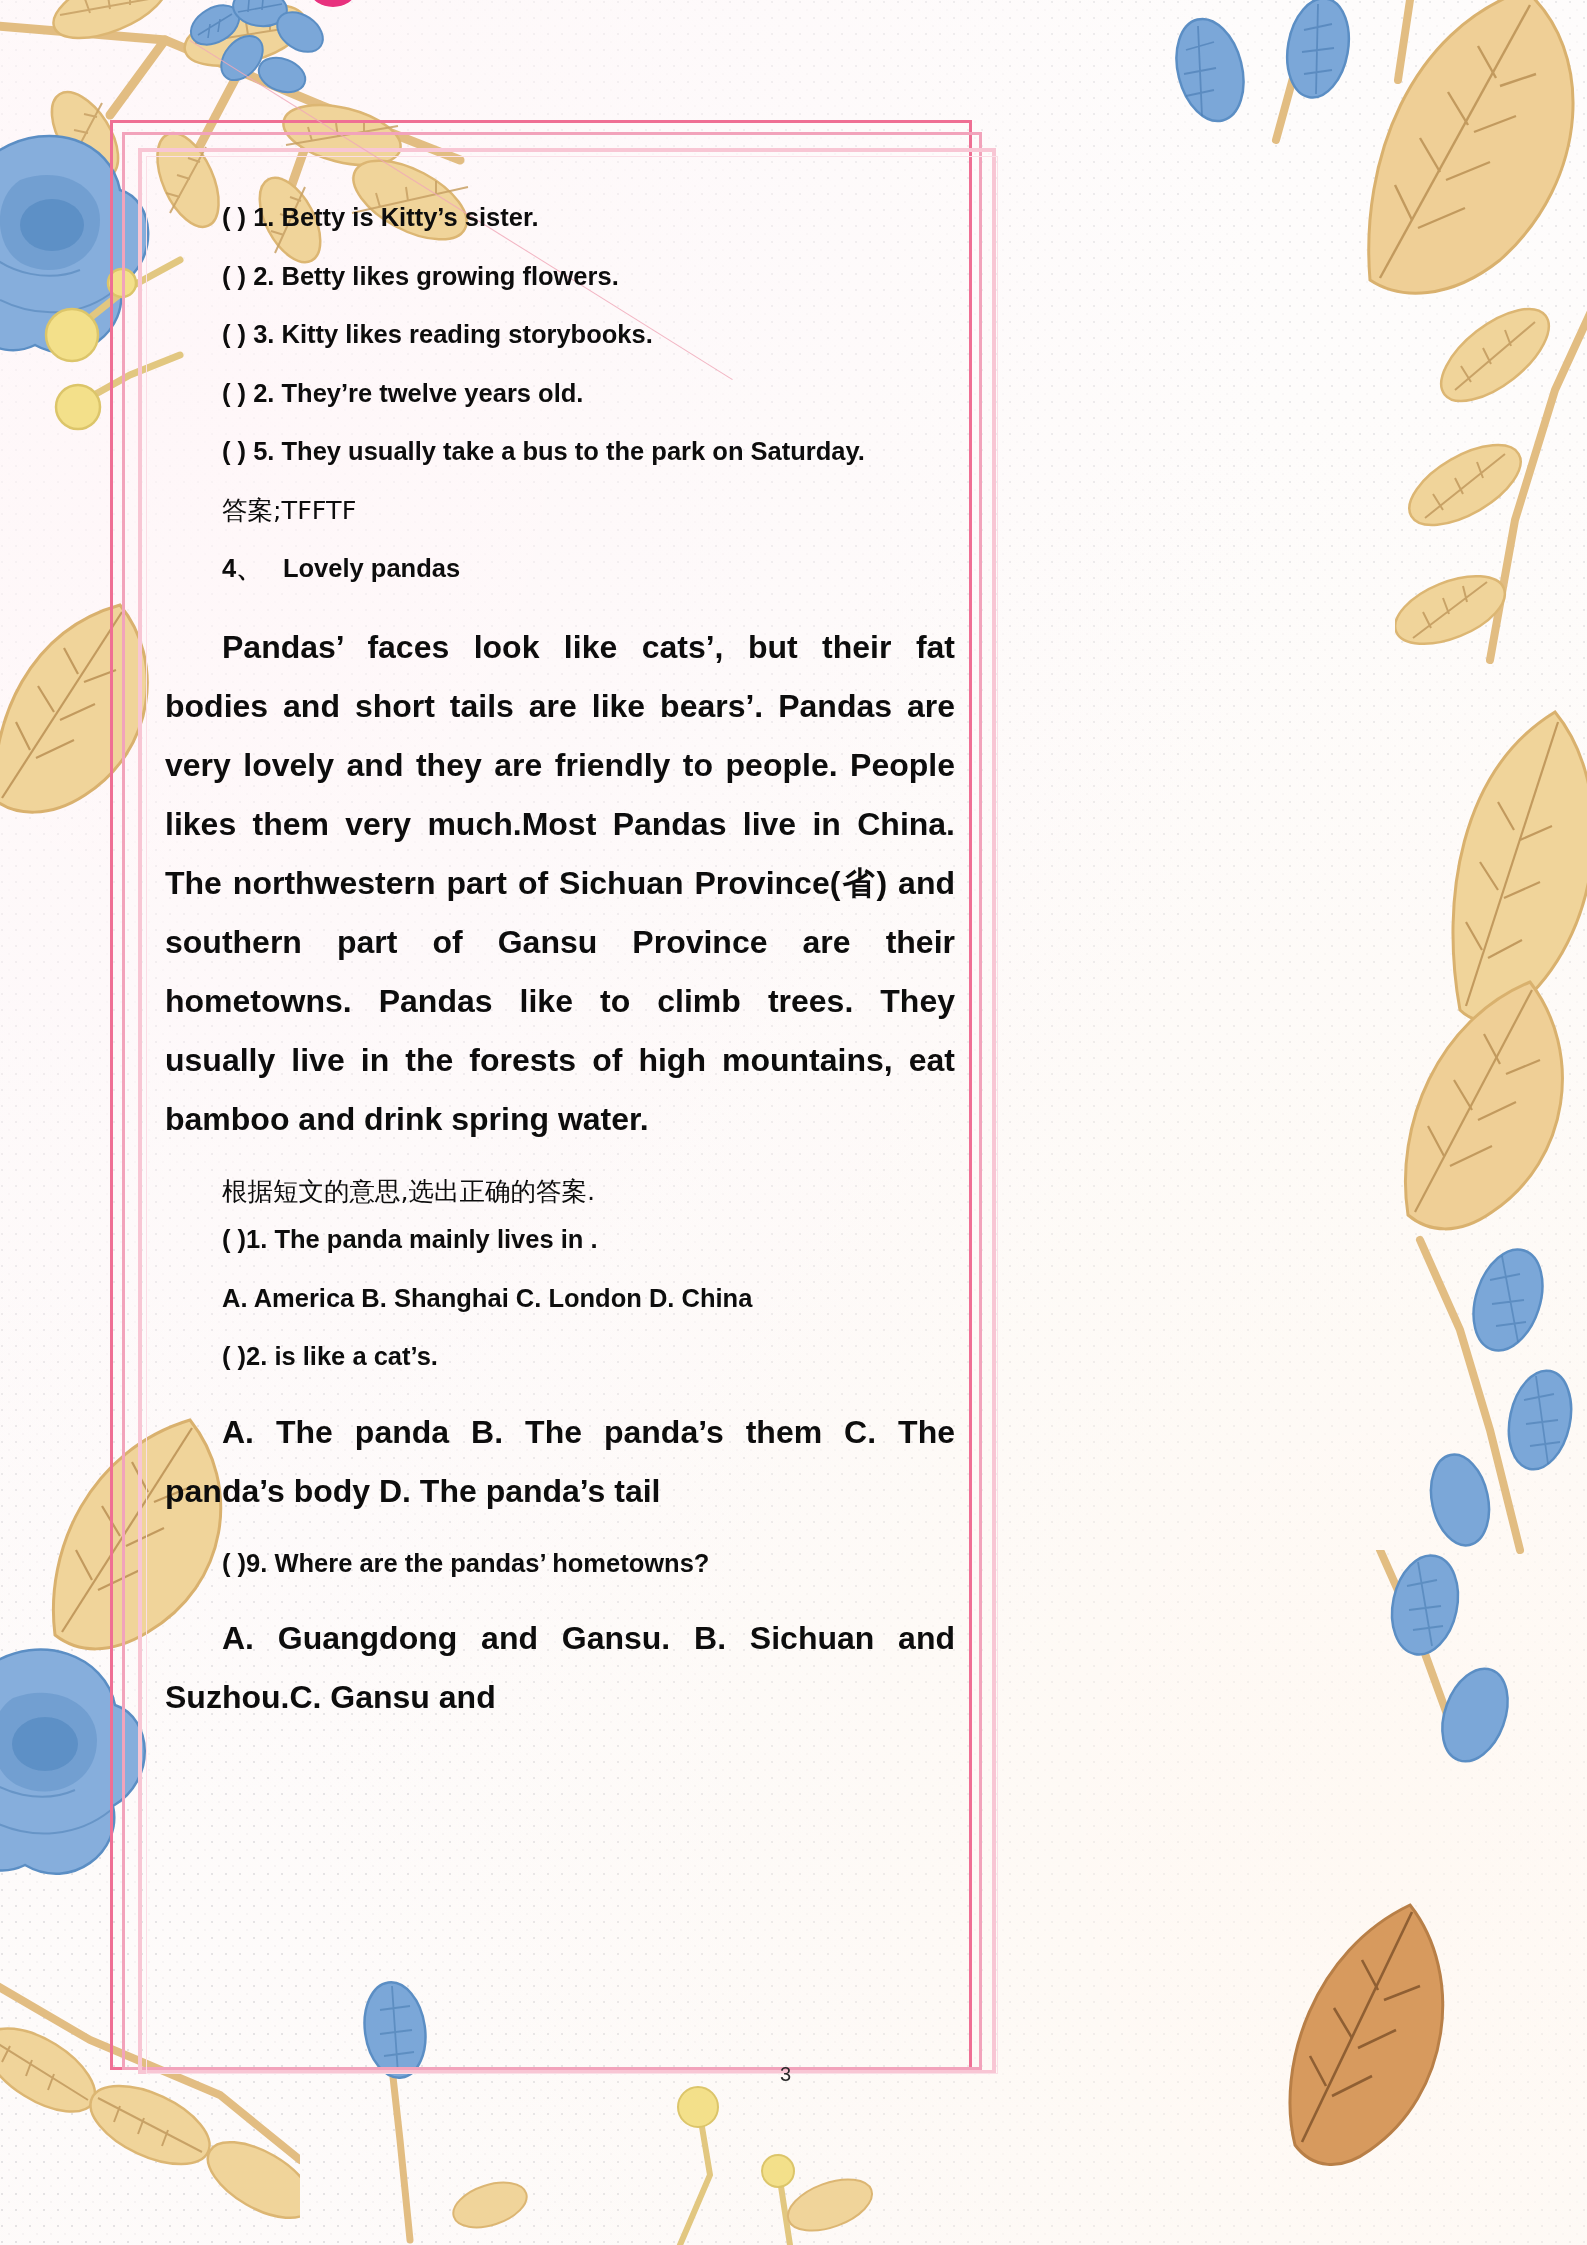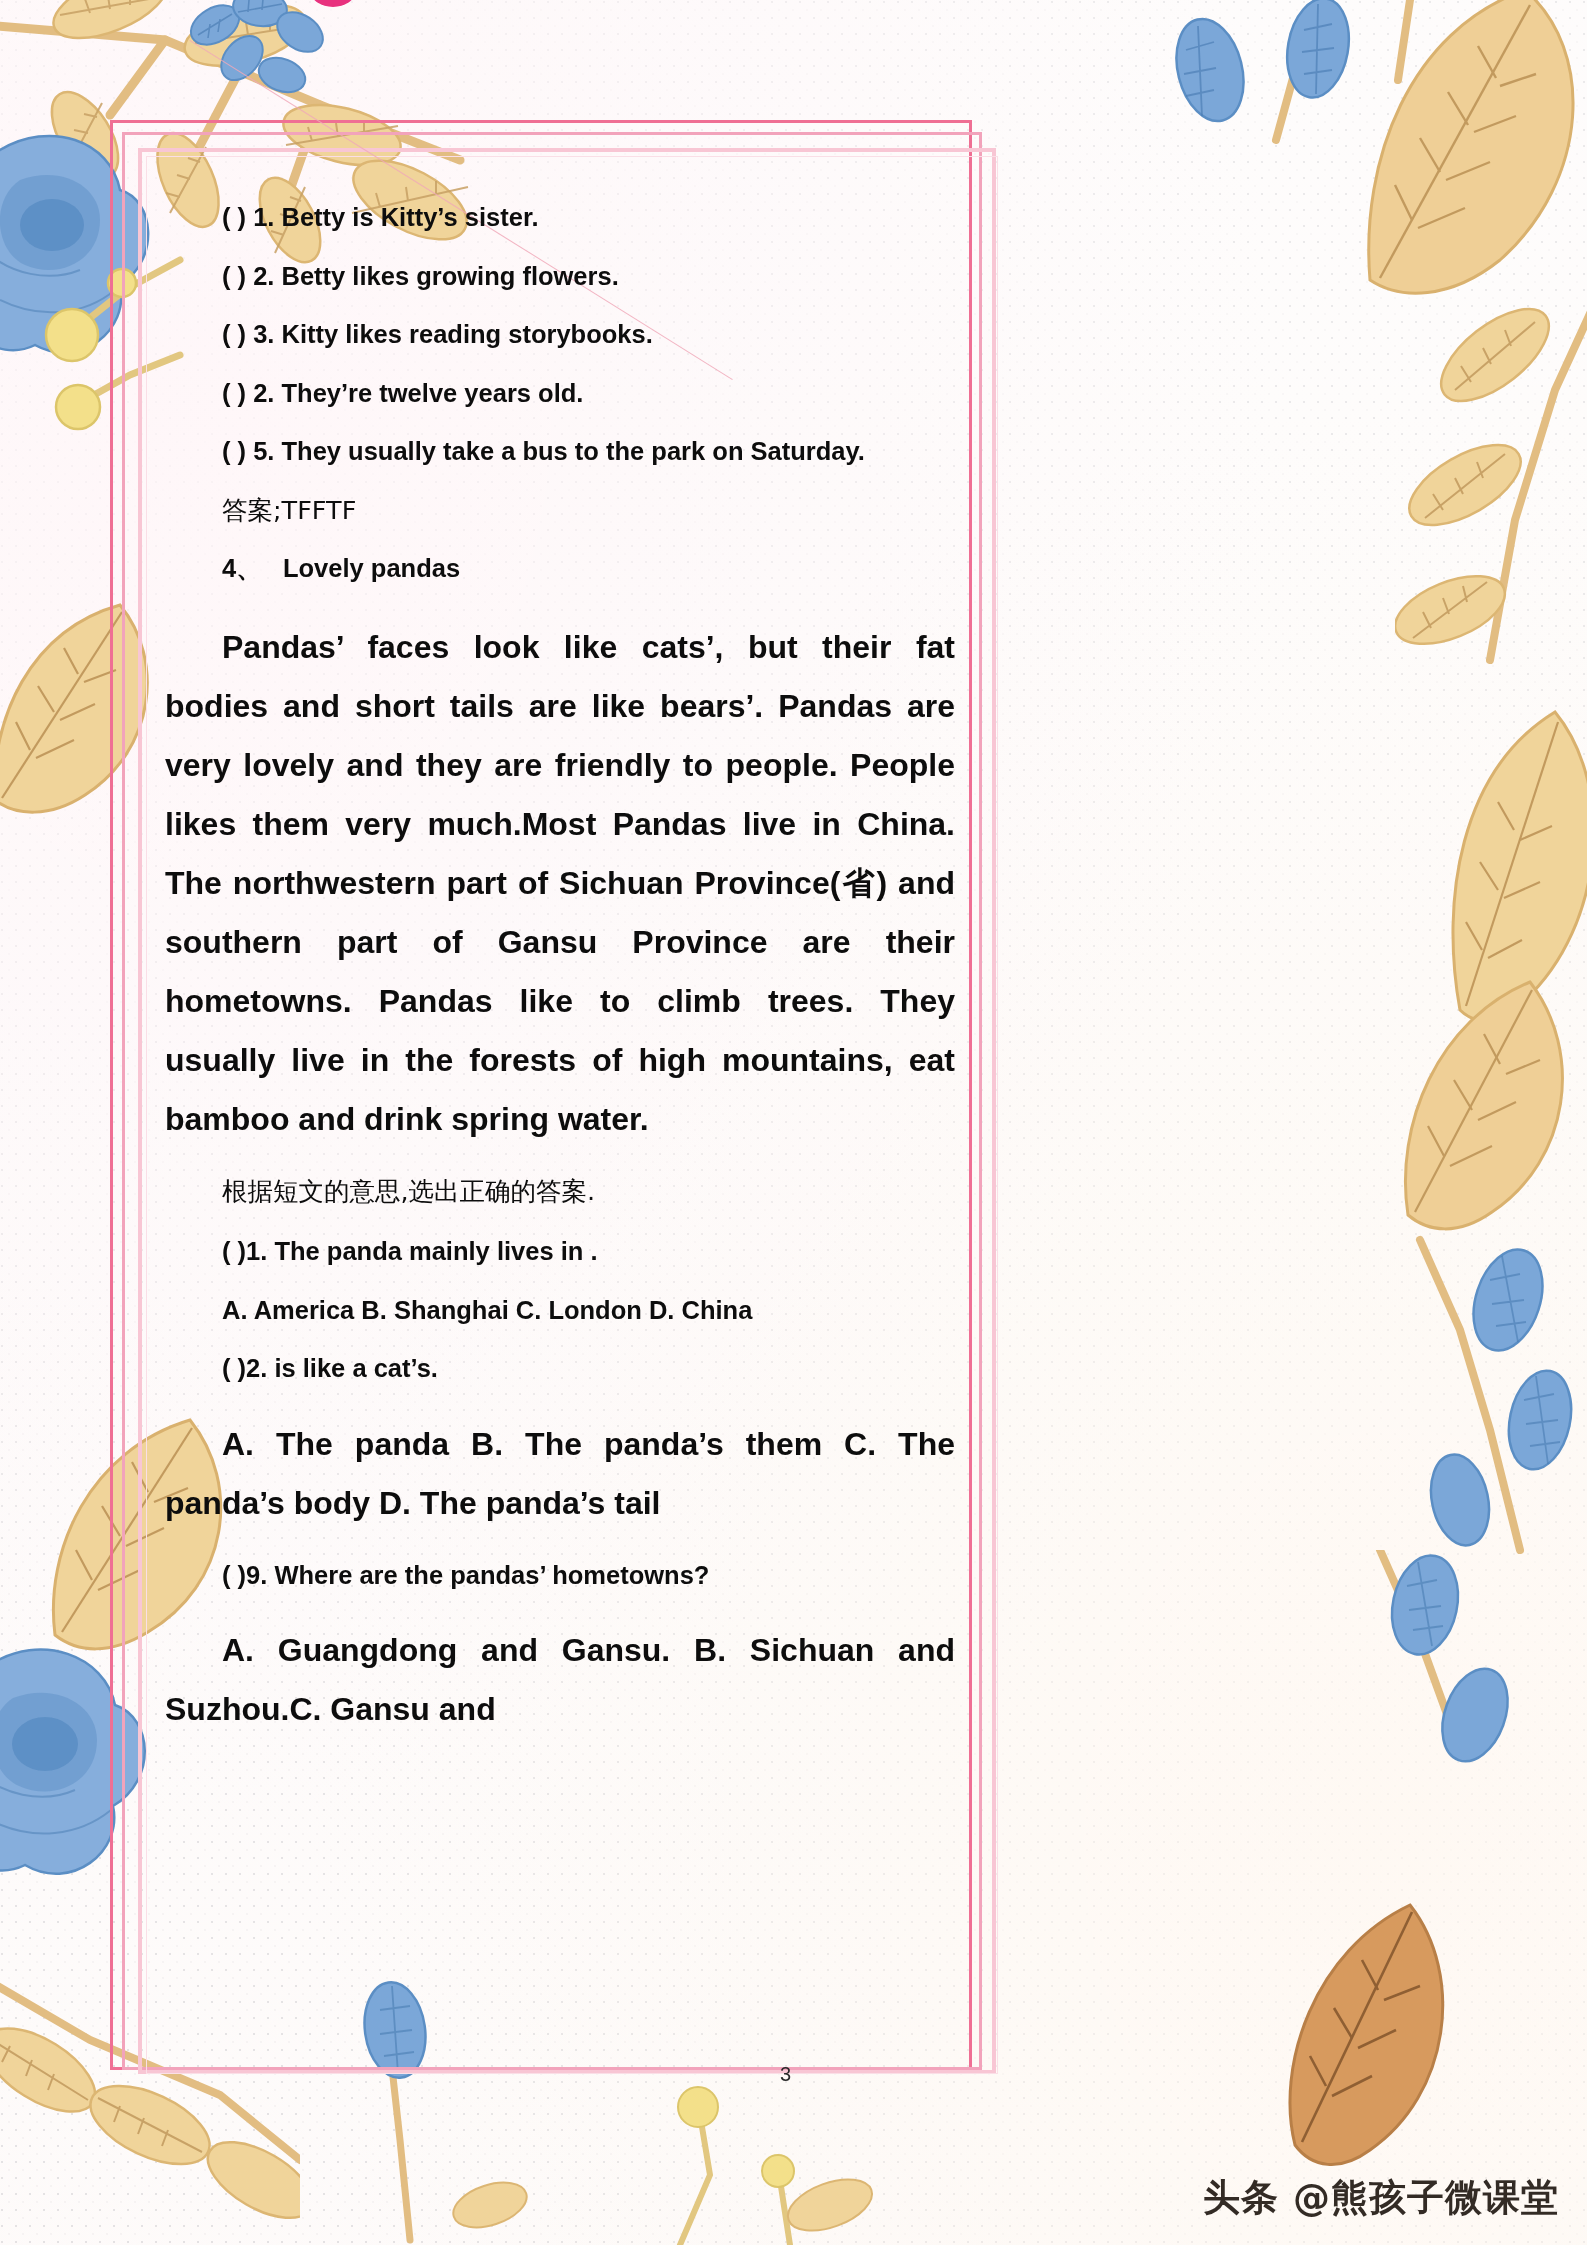--- a/index.html
+++ b/index.html
@@ -400,36 +400,35 @@
     <p class="ln indent">( ) 3. Kitty likes reading storybooks.</p>
     <p class="ln indent">( ) 2. They’re twelve years old.</p>
     <p class="ln indent">( ) 5. They usually take a bus to the park on Saturday.</p>
 
     <p class="ln indent cn">答案;TFFTF</p>
 
     <p class="ln indent" style="margin-bottom:36px; white-space:pre;">4、   Lovely pandas</p>
 
     <p class="para" style="margin-bottom:30px;"><span class="first-indent"></span><span>Pandas’  faces look like cats’, but their fat bodies and short tails are like bears’. Pandas are very lovely and they are friendly to people. People likes them very much.Most Pandas live in China. The northwestern part of Sichuan Province(省) and southern part of Gansu Province are their hometowns. Pandas like to climb trees. They usually live in the forests of high mountains, eat bamboo and drink spring water.</span></p>
 
-    <p class="ln indent cn" style="margin-bottom:35px;">根据短文的意思,选出正确的答案.</p>
+    <p class="ln indent cn" style="margin-bottom:23px;">根据短文的意思,选出正确的答案.</p>
 
     <div class="q-block">
       <p class="ln indent">( )1. The panda mainly lives in .</p>
       <p class="ln indent">A. America B. Shanghai C. London D. China</p>
     </div>
 
     <div class="q-block">
       <p class="ln indent">( )2. is like a cat’s.</p>
       <p class="para" style="margin-bottom:30px;"><span class="first-indent"></span><span>A. The panda B. The panda’s them C. The panda’s body D. The panda’s tail</span></p>
     </div>
 
     <div class="q-block">
       <p class="ln indent">( )9. Where are the pandas’ hometowns?</p>
       <p class="para" style="margin-bottom:0;"><span class="first-indent"></span><span>A. Guangdong and Gansu. B. Sichuan and Suzhou.C. Gansu and</span></p>
     </div>
 
   </div>
 
   <div class="pagenum">3</div>
 
-  <div class="watermark">头条 @熊孩子微课堂</div>
 
 </div>
 
 </body></html>

